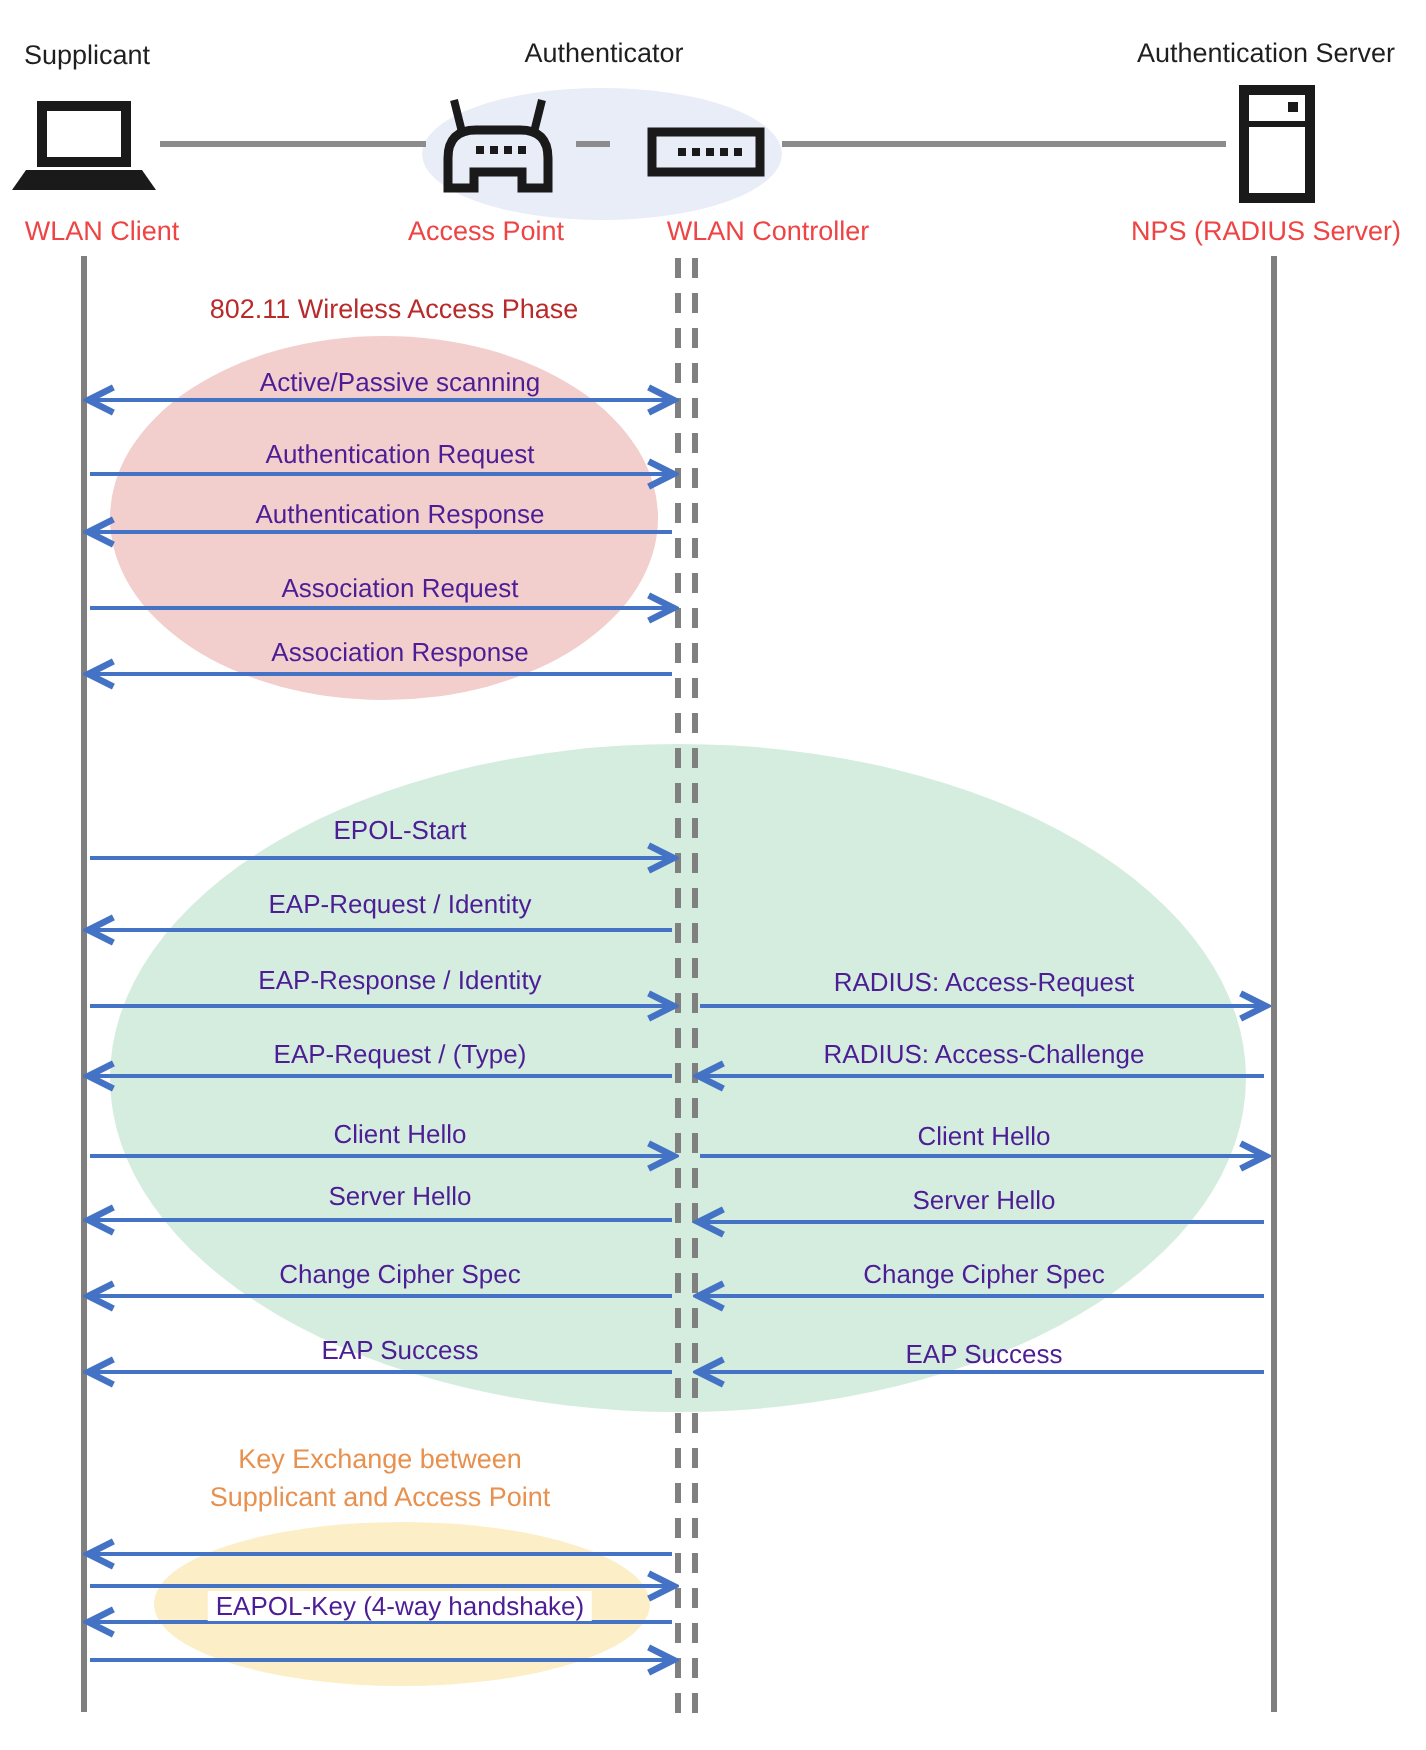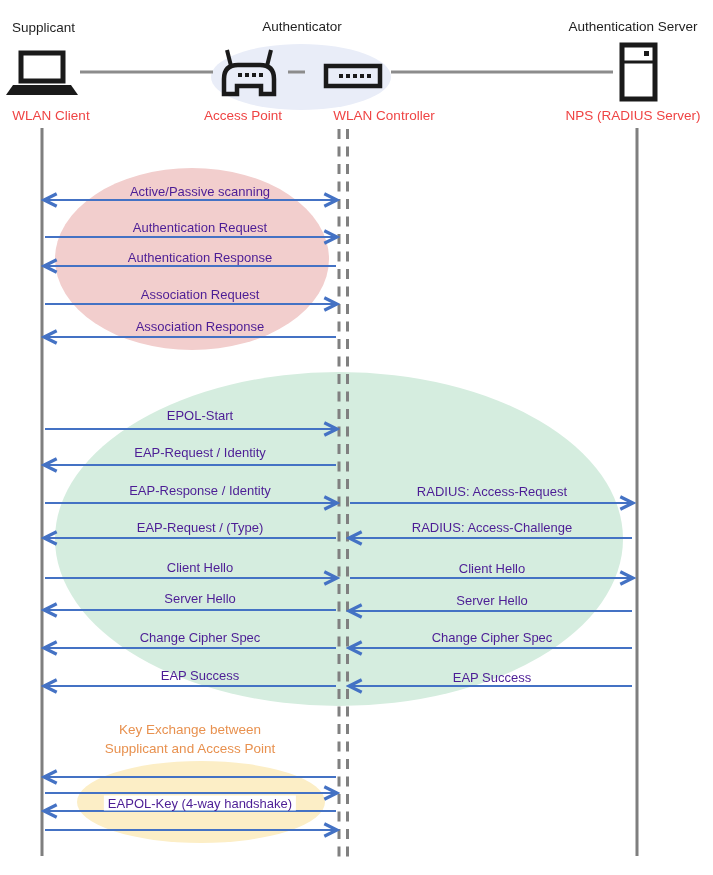--- a/index.html
+++ b/index.html
@@ -113,20 +113,21 @@
         <line x1="336" y1="811" x2="45" y2="811" class="msg-line" marker-end="url(#ah)"></line>
         <line x1="45" y1="830" x2="336" y2="830" class="msg-line" marker-end="url(#ah)"></line>
       </g>
   </svg>
 
   <div class="abs dev-label centered" style="left:51px;top:108px;">WLAN Client</div>
   <div class="abs dev-label centered" style="left:243px;top:108px;">Access Point</div>
   <div class="abs dev-label centered" style="left:363px;top:108px;margin-left:21px;">WLAN Controller</div>
   <div class="abs dev-label centered" style="left:633px;top:108px;">NPS (RADIUS Server)</div>
 
+  <div class="phase-title phase-red" style="left:197px;top:147px;">802.11 Wireless Access Phase</div>
   <div class="phase-title phase-orange" style="left:190px;top:722px;">Key Exchange between</div>
   <div class="phase-title phase-orange" style="left:190px;top:741px;">Supplicant and Access Point</div>
 
   <div id="msg-labels">
       <div class="msg-label" style="left: 200px; top: 191px;">Active/Passive scanning</div>
       <div class="msg-label" style="left: 200px; top: 227px;">Authentication Request</div>
       <div class="msg-label" style="left: 200px; top: 257px;">Authentication Response</div>
       <div class="msg-label" style="left: 200px; top: 294px;">Association Request</div>
       <div class="msg-label" style="left: 200px; top: 326px;">Association Response</div>
       <div class="msg-label" style="left: 200px; top: 415px;">EPOL-Start</div>

